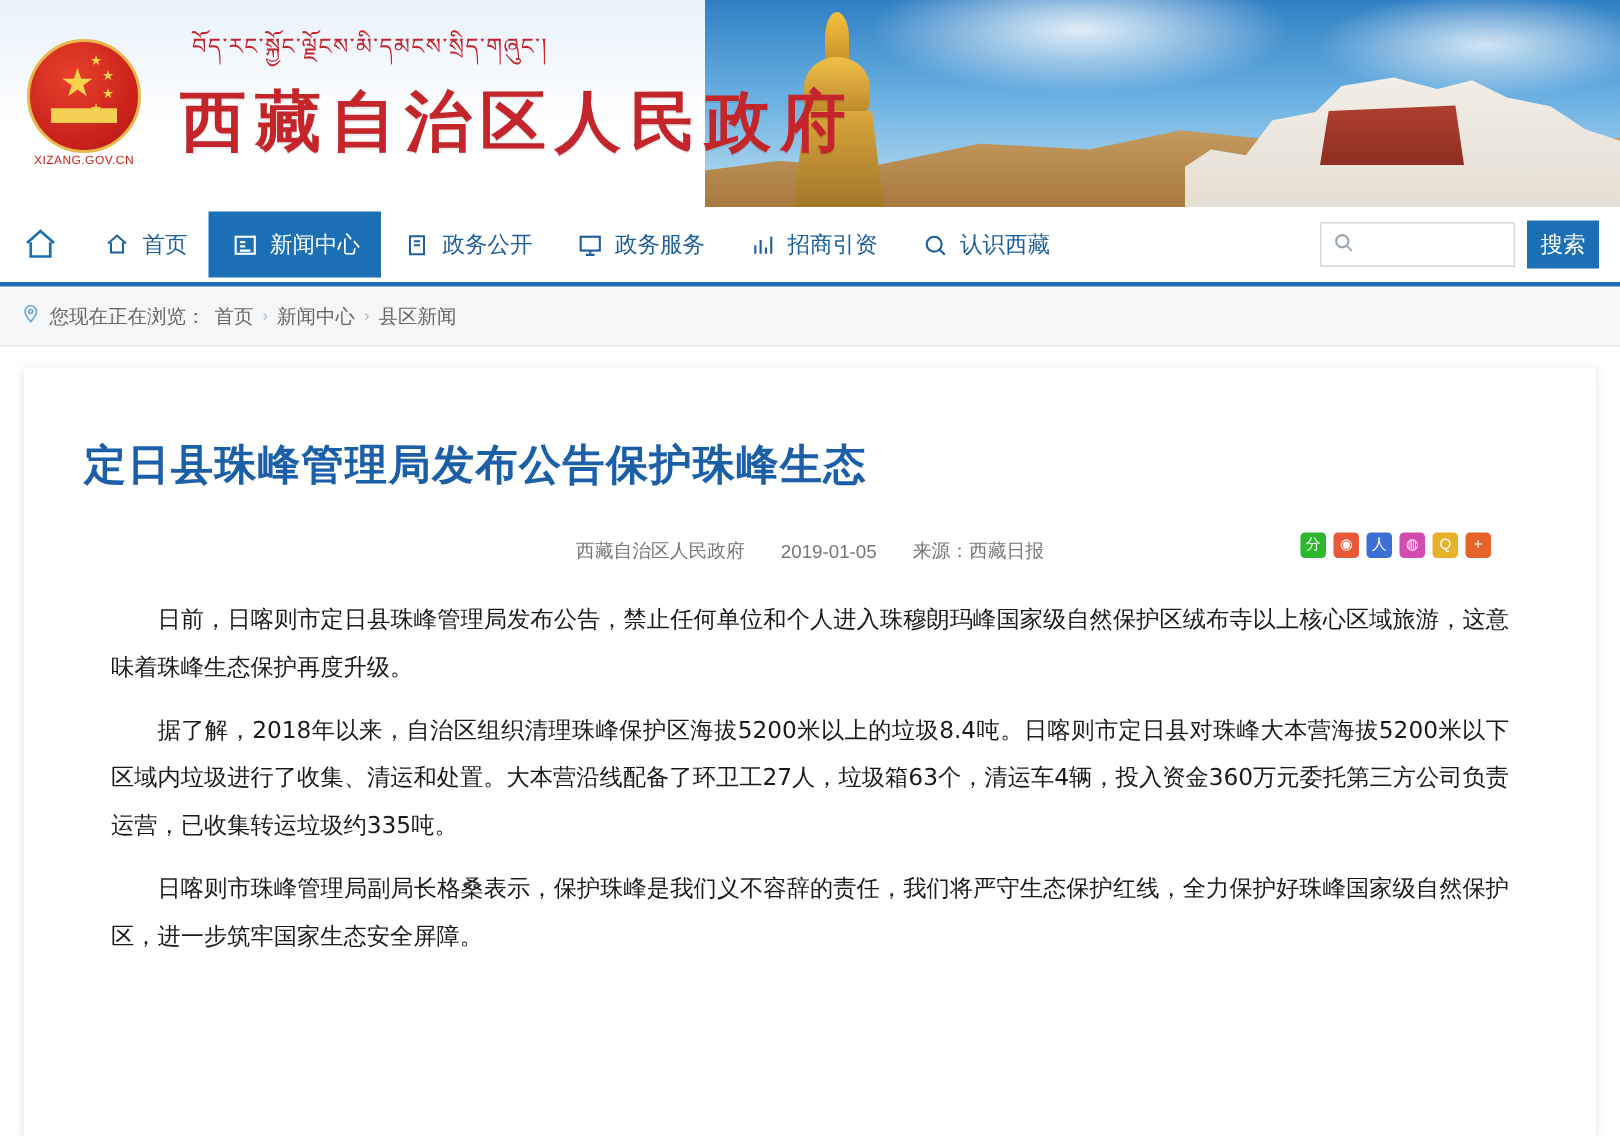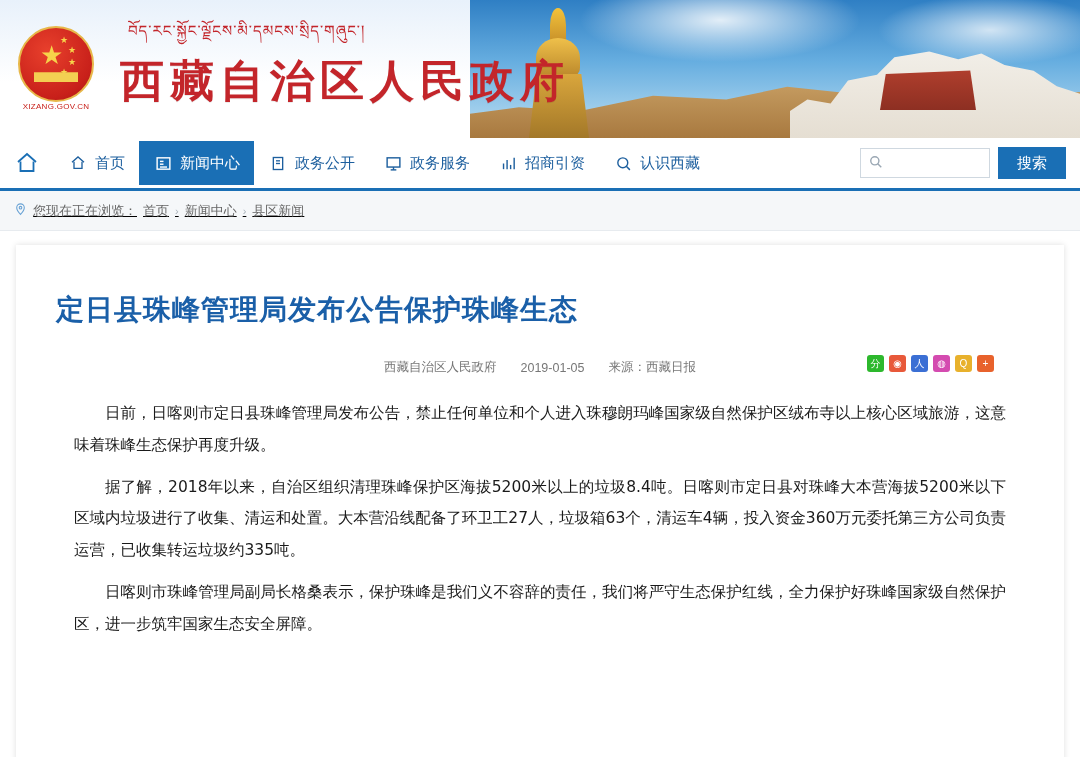--- a/index.html
+++ b/index.html
@@ -168,39 +168,38 @@
     padding: 0 8px;
     box-sizing: border-box;
   }
   .search-box .mag { color: #9aa7b3; font-size: 14px; }
   .search-input {
     border: 0; outline: 0; flex: 1; font-size: 13px;
     font-family: "Liberation Sans", sans-serif;
     margin-left: 6px; color: #333; background: transparent;
   }
   .search-btn {
-    width: 68px; height: 32px;
+    width: 48px; height: 32px;
     background: #1a6fb5;
     color: #fff;
     font-size: 15px;
     border: 0;
     margin-left: 8px;
     margin-right: 14px;
     cursor: pointer;
     font-family: "Liberation Sans", sans-serif;
   }
 
   
   .crumb-wrap {
     width: 1080px; height: 40px;
     background: #f5f7f9;
     border-bottom: 1px solid #e7ebef;
     display: flex; align-items: center;
     box-sizing: border-box;
-    text-decoration: underline;
   }
   .crumb {
     display: flex; align-items: center; gap: 6px;
     margin-left: 14px;
     font-size: 13px; color: #666;
   }
   .crumb .pin { color: #6aa3d5; font-size: 14px; }
   .crumb a { color: #666; text-decoration: none; }
   .crumb .sep { color: #aab3bb; font-size: 11px; }
 

